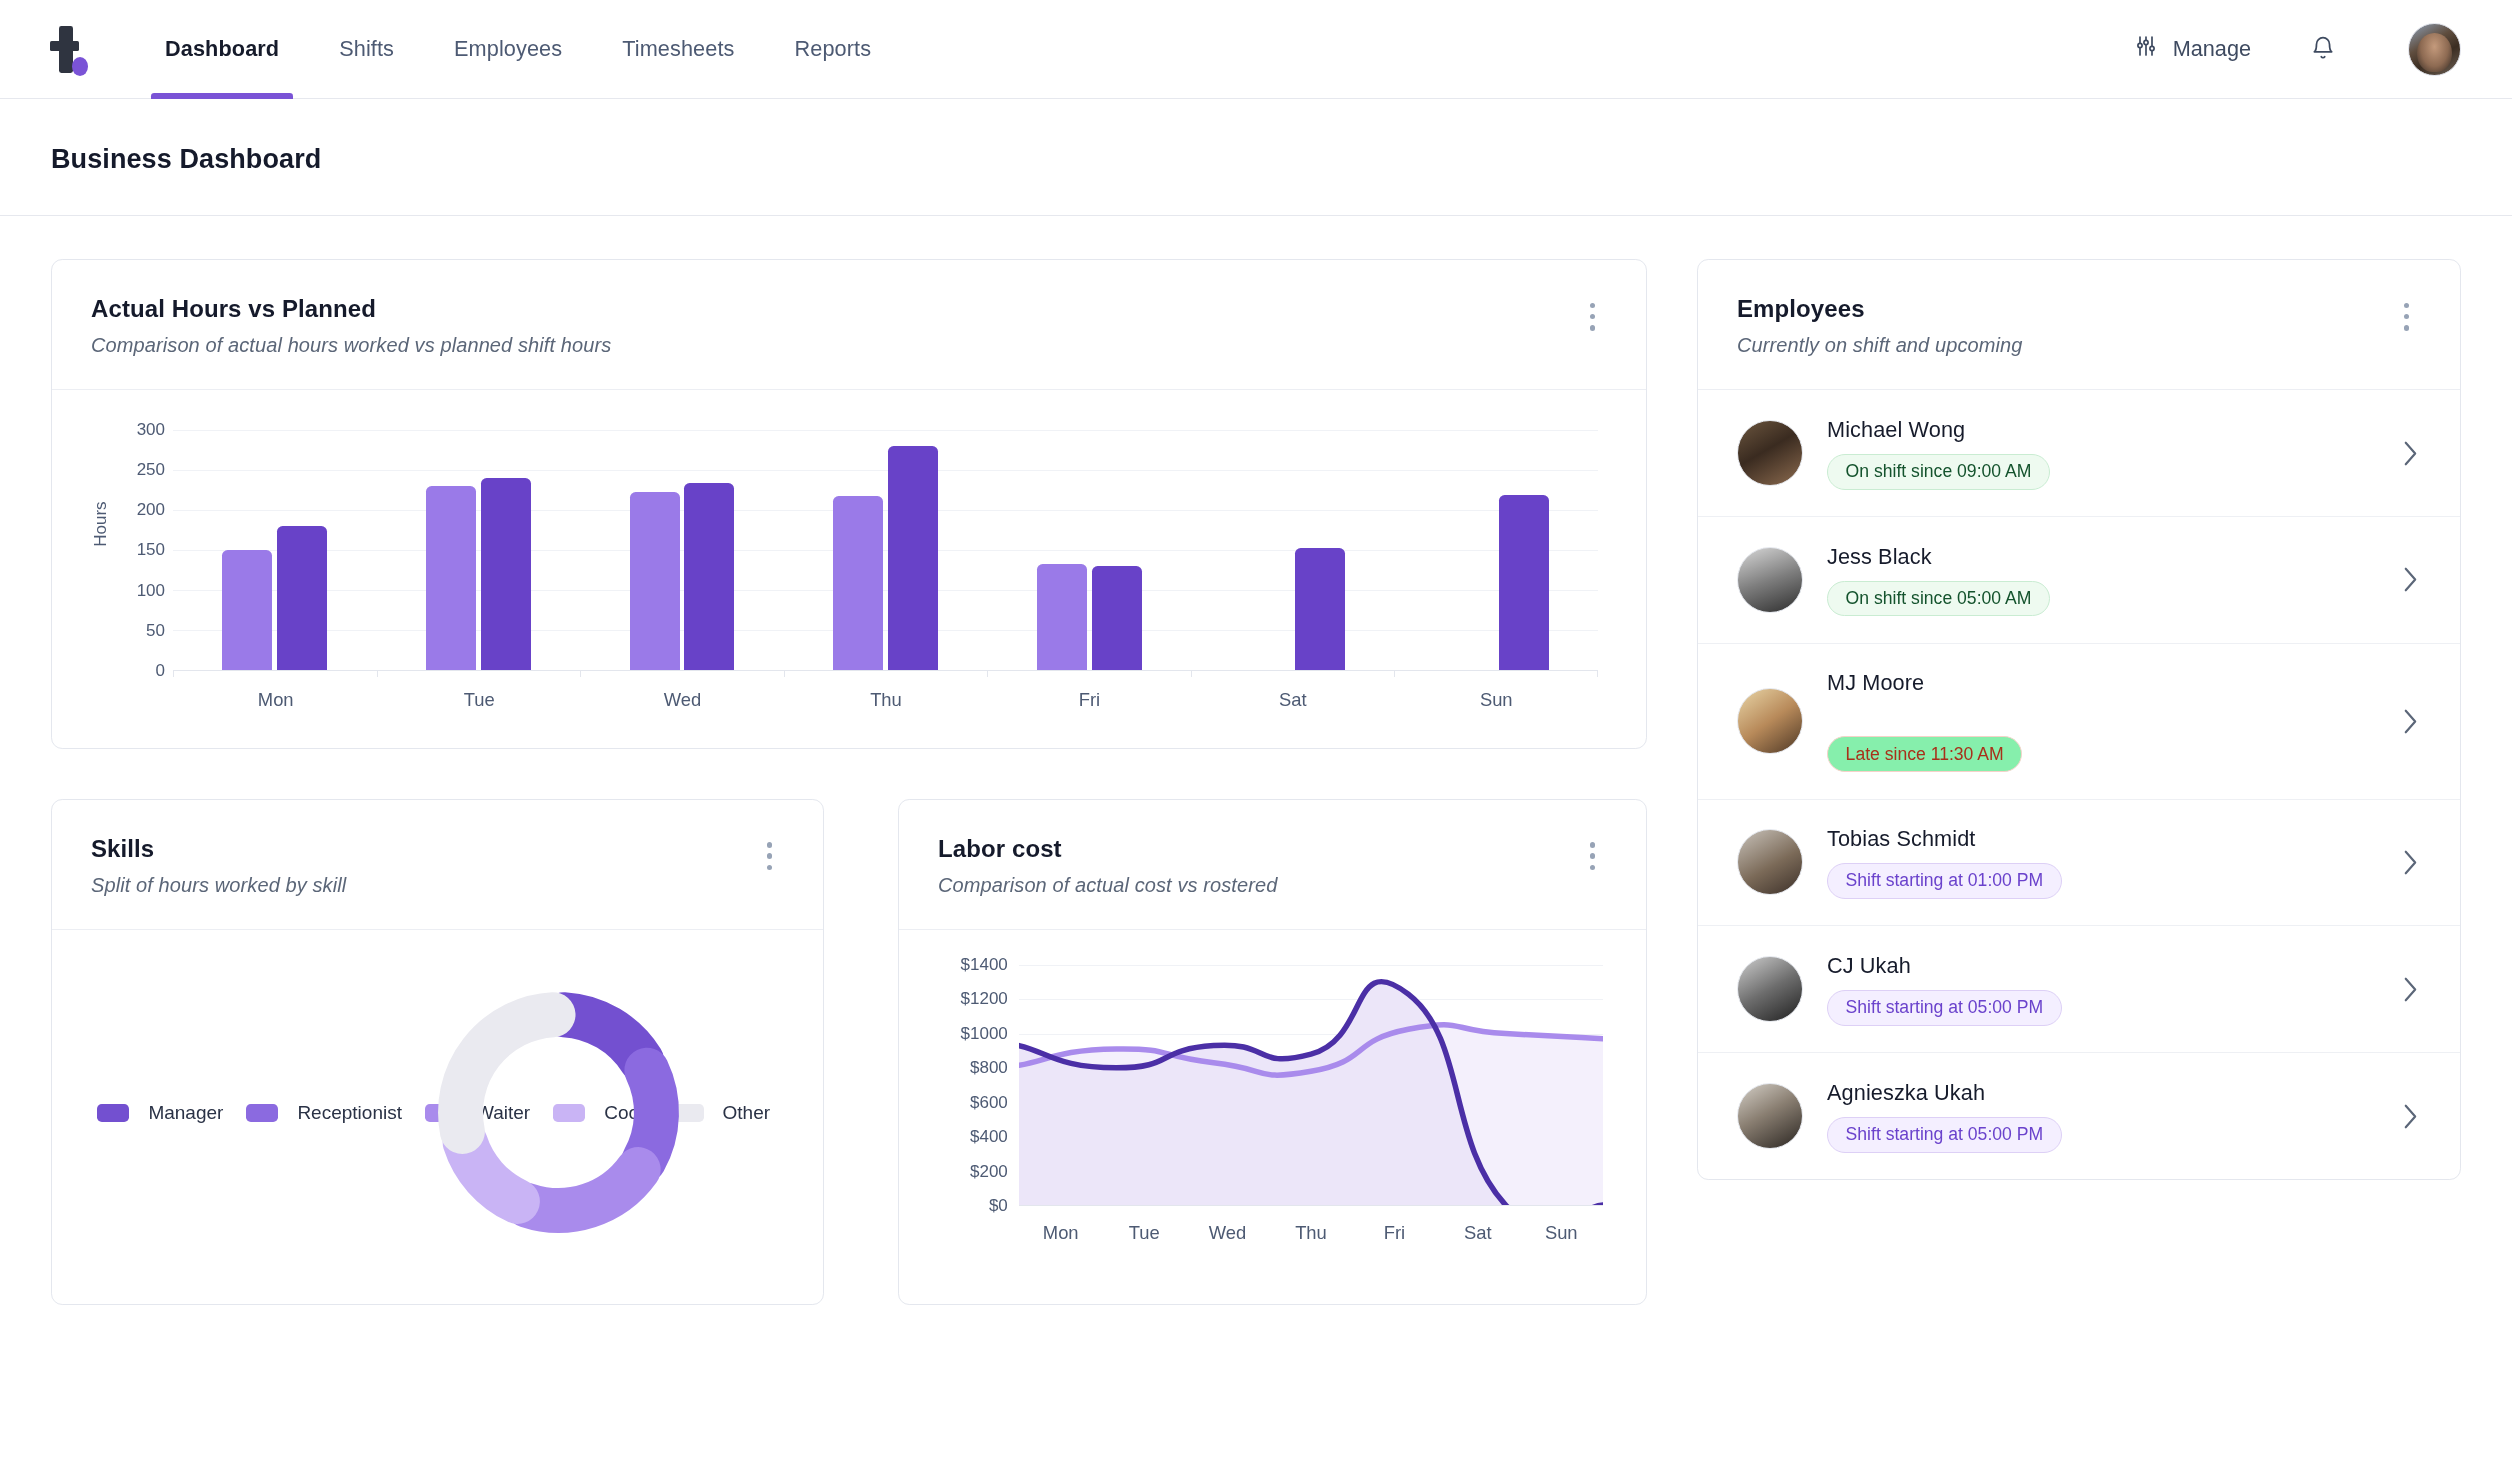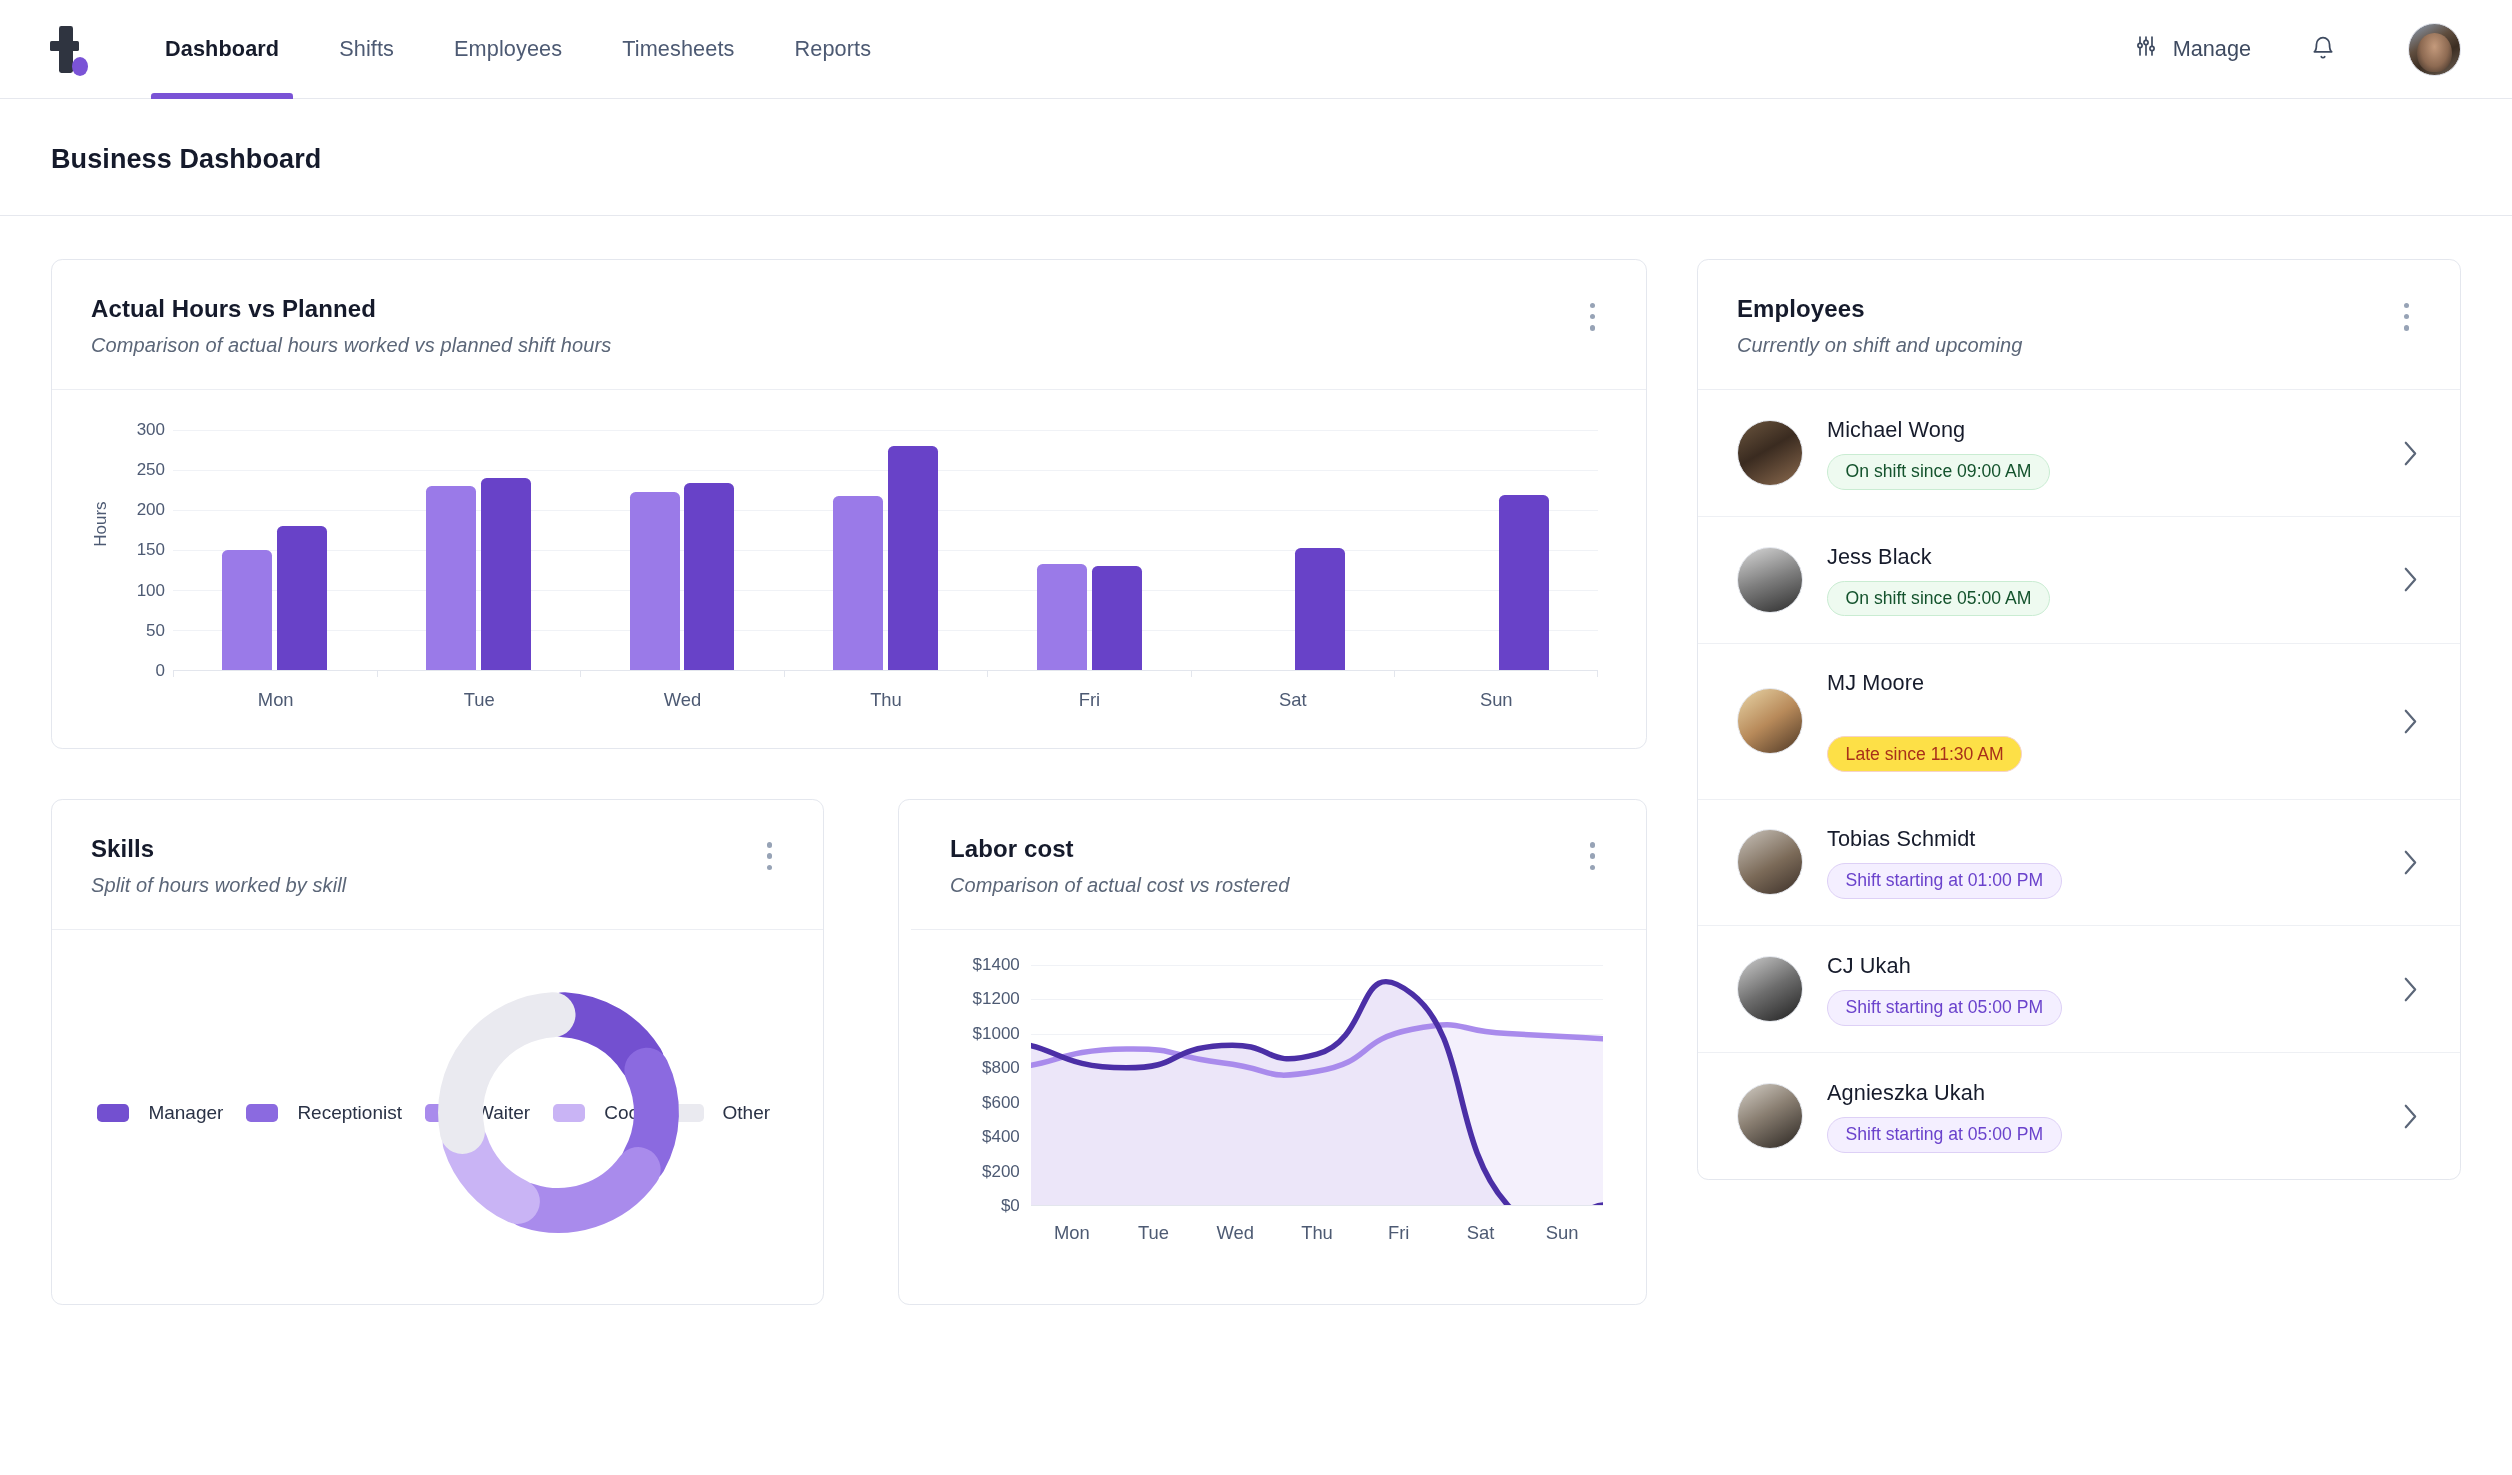--- a/index.html
+++ b/index.html
@@ -132,21 +132,21 @@
   .bar { width: 50px; border-radius: 5.6px 5.6px 0 0; }
   .bar.planned { background: #9a7ae8; }
   .bar.actual  { background: #6842c8; }
   .x-labels { display: flex; margin-top: 17.6px; }
   .x-labels span { flex: 1; text-align: center; font-size: 18.4px; color: #4d5a73; }
   .xlab-offset { width: 87px; flex: none; }
 
   
   .row2 { display: flex; gap: 74px; }
   .card-skills { width: 773px; flex: none; }
-  .card-labor  { flex: 1; padding-left: 12px; }
+  .card-labor  { flex: 1; }
 
   
   .donut-body { padding: 45px 39px 53px 39px; display: flex; align-items: center; height: 374px; }
   .legend { display: flex; flex-direction: row; gap: 23px; width: 241px; flex: none; padding-left: 6.4px;}
   .legend-row { display: flex; align-items: center; gap: 19px; }
   .swatch { width: 32px; height: 17.6px; border-radius: 4.8px; flex: none; }
   .legend-label { font-size: 19px; color: #2a3246; }
   .donut-holder { flex: 1; display: flex; align-items: center; justify-content: center; }
 
   
@@ -176,21 +176,21 @@
     border: 0.8px solid #e5e8ee;
   }
   .emp-info { flex: 1; min-width: 0; }
   .emp-name { font-size: 21.7px; color: #161b2b; letter-spacing: 0.1px; }
   .badge {
     display: inline-block; margin-top: 11.2px;
     padding: 7.2px 17.6px 8px 17.6px; border-radius: 801px;
     font-size: 17.6px; line-height: 1.05; white-space: nowrap;
   }
   .badge.green  { background: #eefaf0; border: 0.8px solid #c9ecd2; color: #14532d; }
-  .badge.red    { background: #fde047; border: 0.8px solid #f6d2c9; color: #a8301a; margin-top: 40px; }
+  .badge.red    { background: #86efac; border: 0.8px solid #f6d2c9; color: #a8301a; margin-top: 40px; }
   .badge.purple { background: #f4efff; border: 0.8px solid #ddd0f6; color: #6a42cc; }
   .chev { width: 27px; flex: none; display: flex; align-items: center; justify-content: center; }
 </style>
 </head>
 <body>
 
 <div class="topnav">
   <div class="logo">
     <div class="stem"></div>
       <div class="cross"></div>

